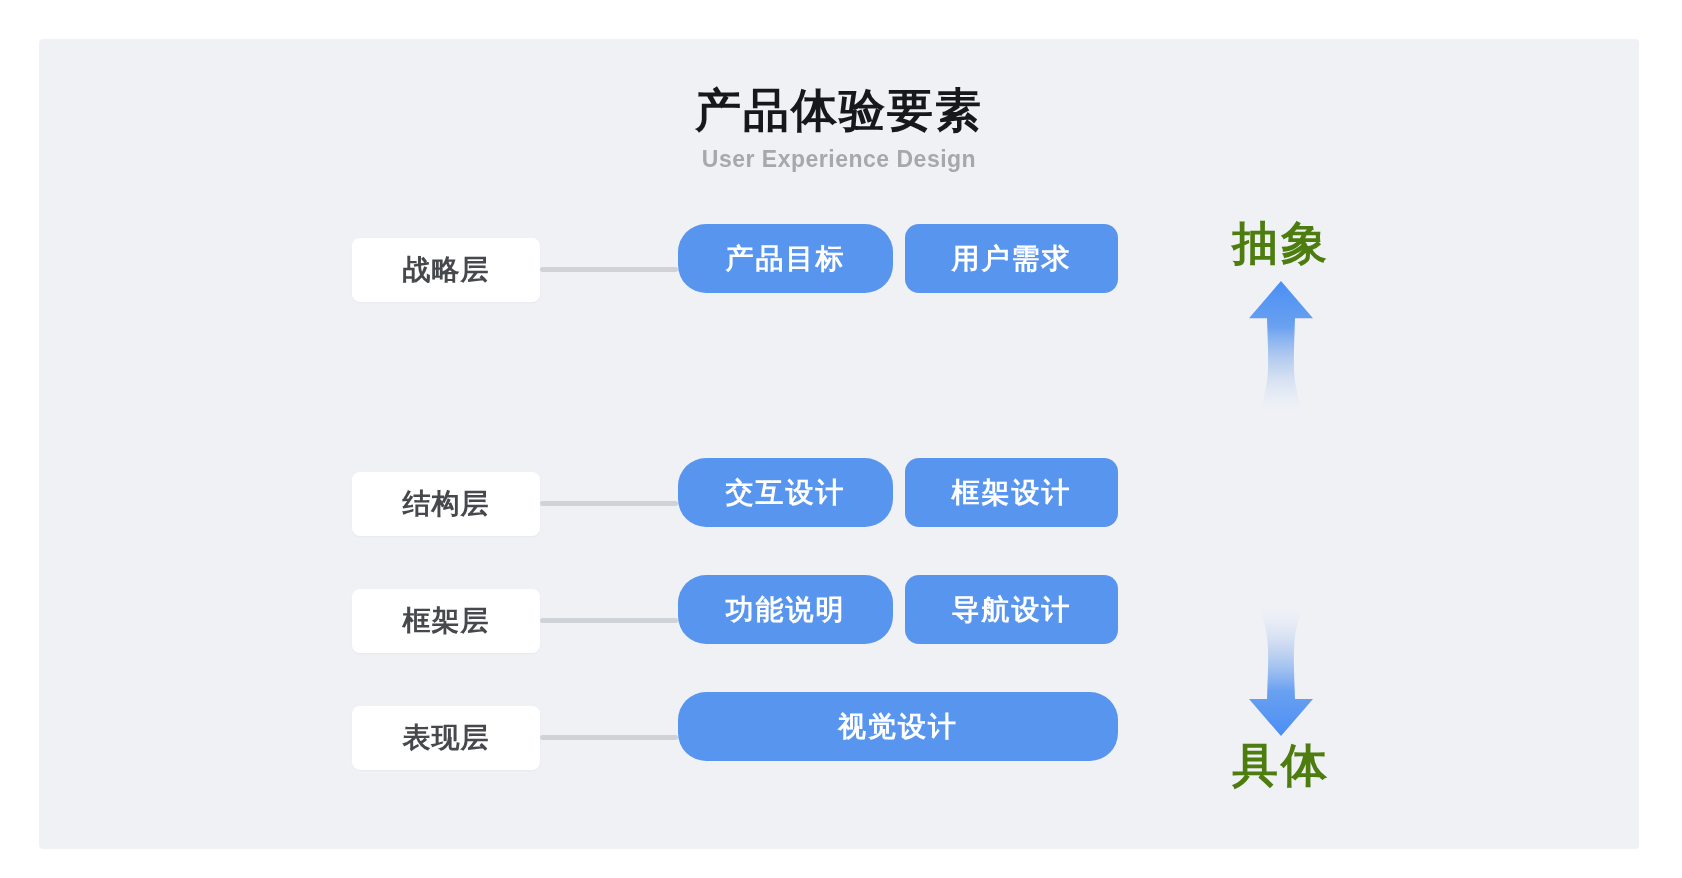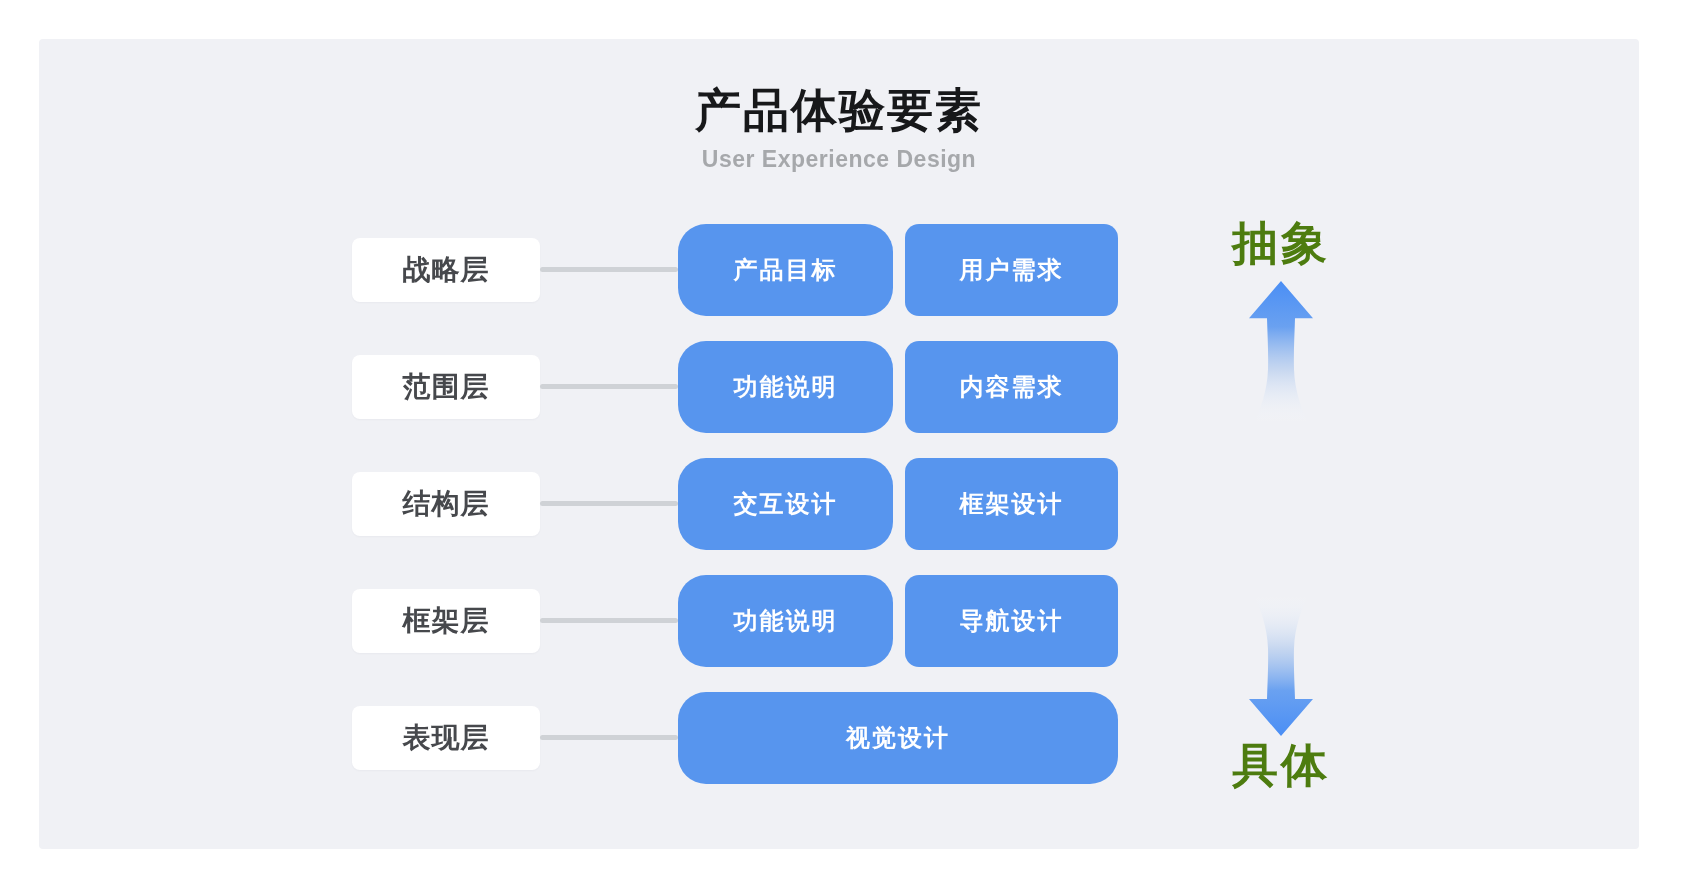--- a/index.html
+++ b/index.html
@@ -67,25 +67,25 @@
   .connector {
     position: absolute;
     left: 501px; top: 43px;
     width: 138px; height: 5px;
     background: #cfd2d6;
     border-radius: 3px;
   }
   .node {
     position: absolute;
     top: 0;
-    height: 92px;
+    height: 69px;
     background: #5795ee;
     border-radius: 28px;
     display: flex; align-items: center; justify-content: center;
-    font-size: 24px;
+    font-size: 28px;
     font-weight: 700;
     color: #ffffff;
     letter-spacing: 2px;
   }
   .node.first  { left: 639px; width: 215px; }
   .node.second { left: 866px; width: 213px; border-radius: 14px; }
   .node.wide   { left: 639px; width: 440px; }
   
   .axis-label {
     position: absolute;
@@ -118,26 +118,20 @@
     <div class="subtitle">User Experience Design</div>
   </div>
 
   <div class="row row-1">
     <div class="label-box">战略层</div>
     <div class="connector"></div>
     <div class="node first">产品目标</div>
     <div class="node second">用户需求</div>
   </div>
 
-  <div class="row row-2">
-    <div class="label-box">范围层</div>
-    <div class="connector"></div>
-    <div class="node first">功能说明</div>
-    <div class="node second">内容需求</div>
-  </div>
 
   <div class="row row-3">
     <div class="label-box">结构层</div>
     <div class="connector"></div>
     <div class="node first">交互设计</div>
     <div class="node second">框架设计</div>
   </div>
 
   <div class="row row-4">
     <div class="label-box">框架层</div>

